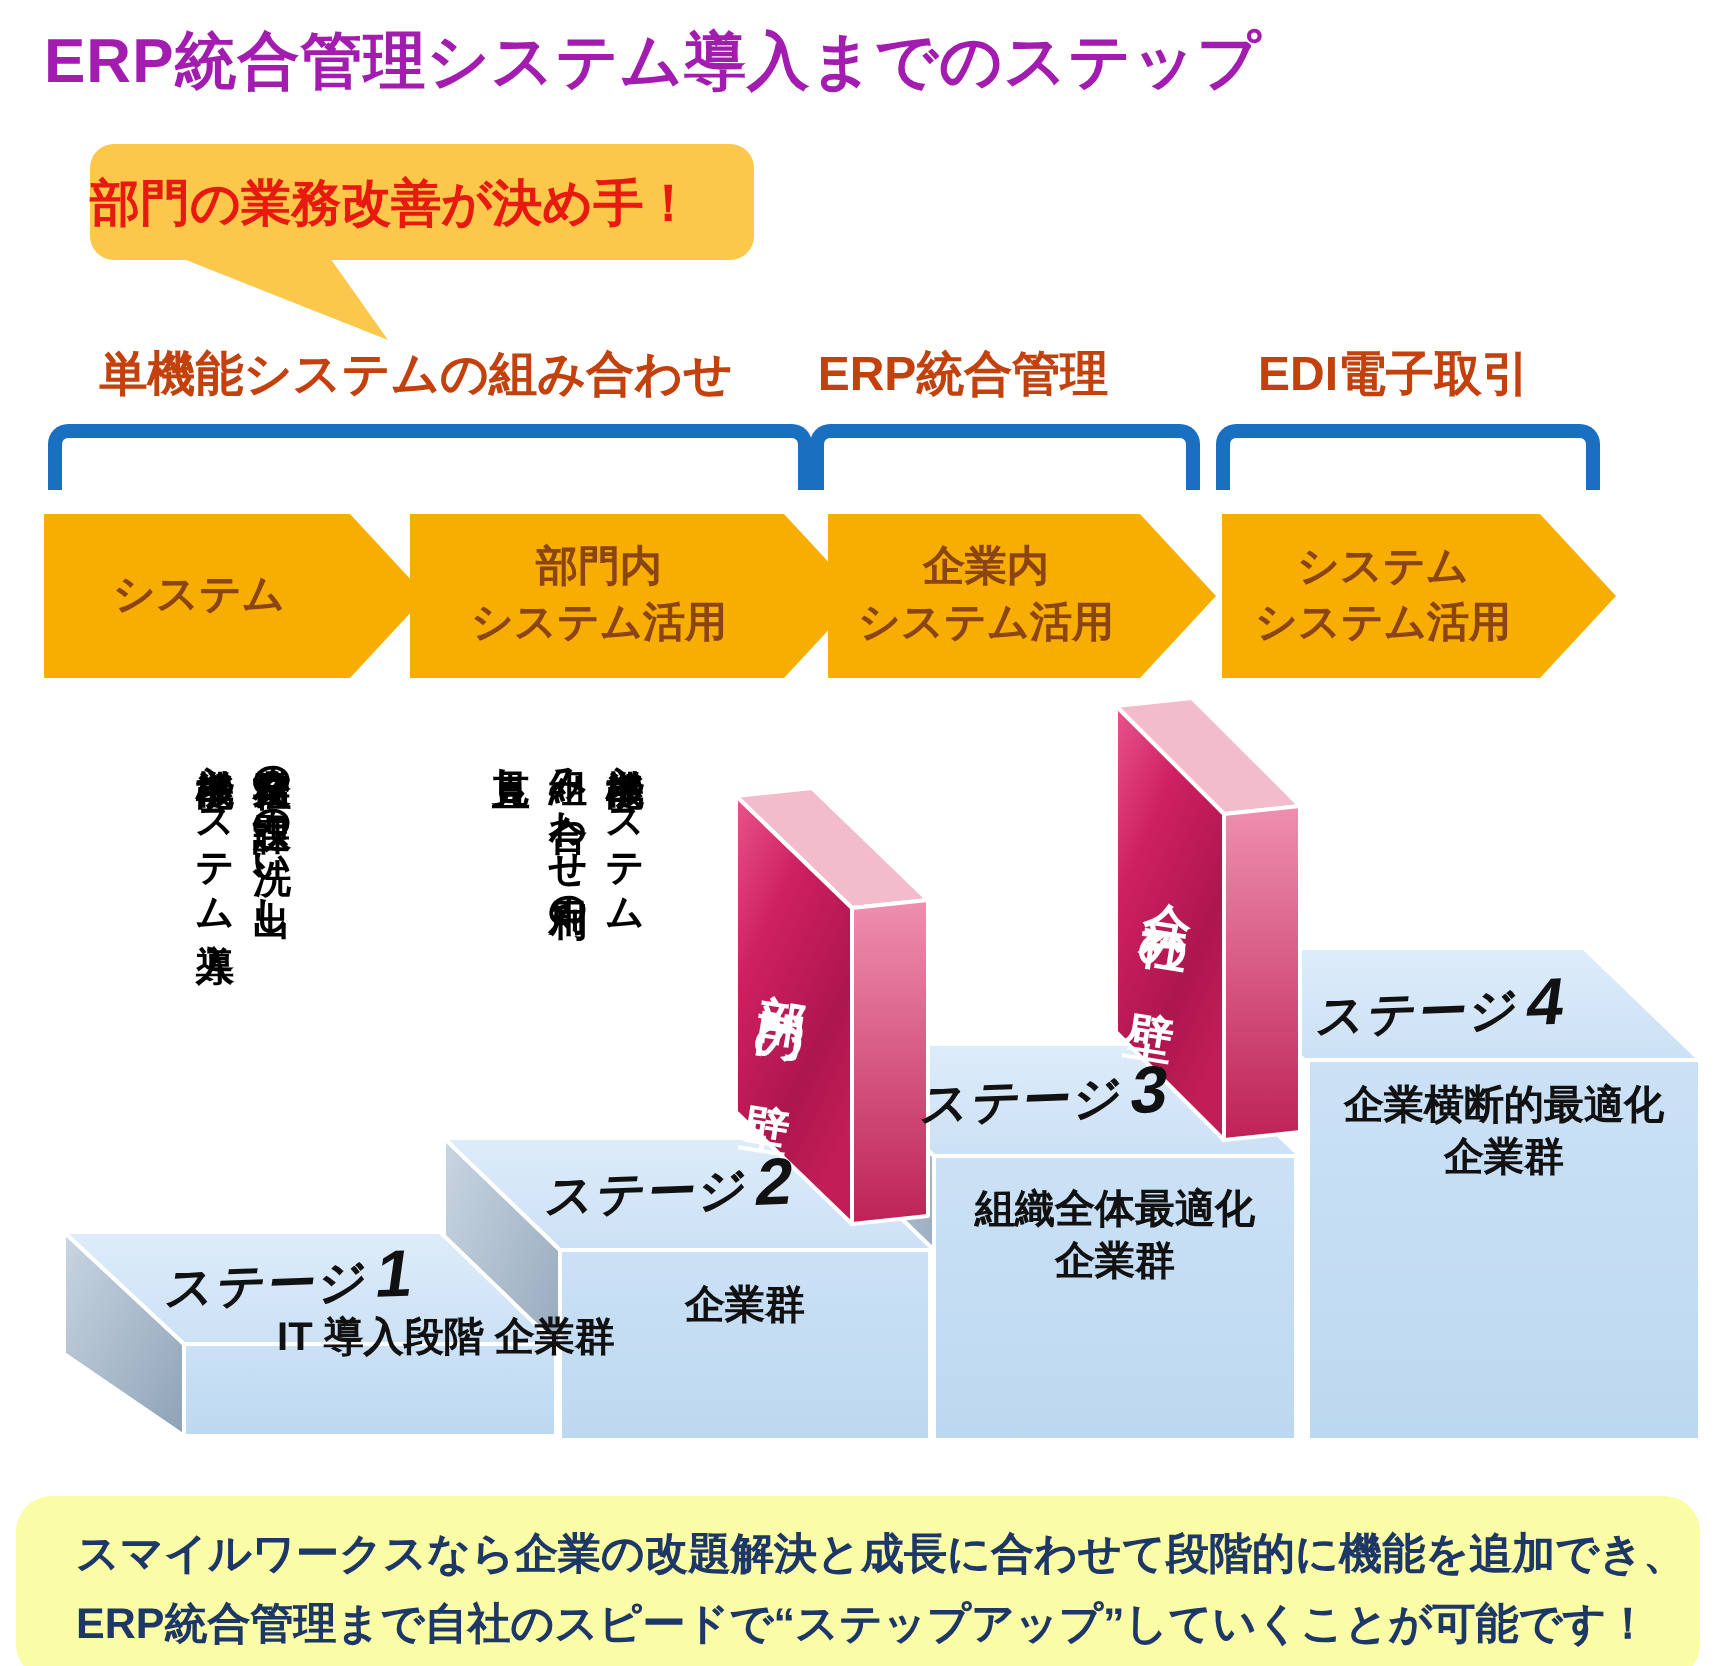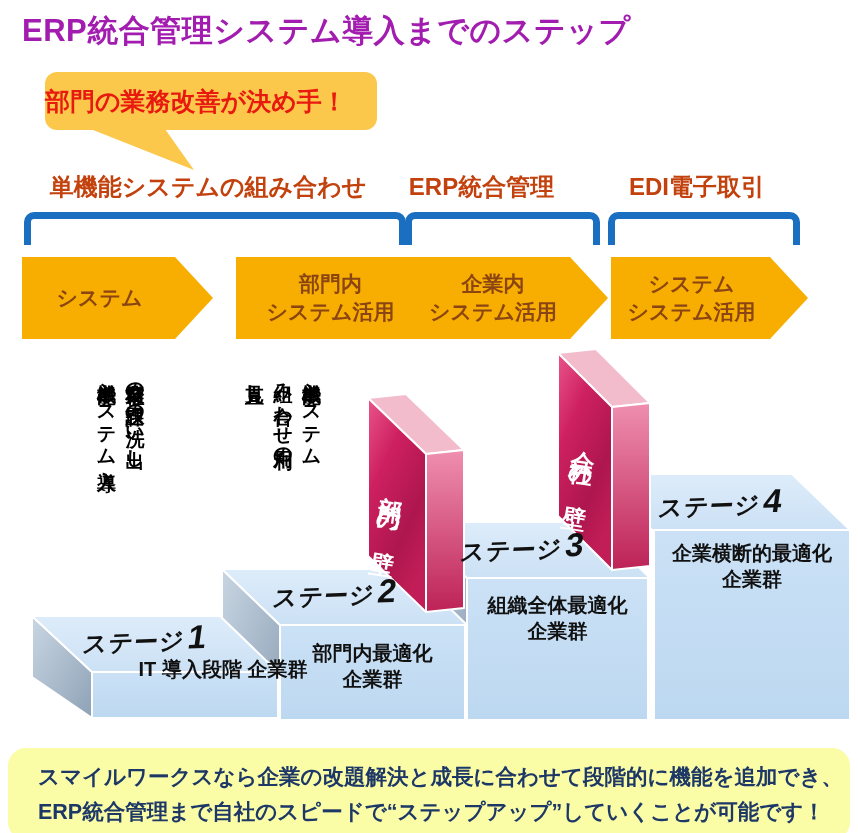--- a/index.html
+++ b/index.html
@@ -46,21 +46,21 @@
 
   
   .arrow{
     top:257px;height:82px;background:#f7ae00;
     clip-path:polygon(0 0,calc(100% - 38px) 0,100% 50%,calc(100% - 38px) 100%,0 100%);
     display:flex;flex-direction:column;align-items:center;justify-content:center;
     padding-right:36px;box-sizing:border-box;
   }
   .arrow div{font-size:21px;font-weight:800;color:#8b4513;line-height:1.35;white-space:nowrap;}
   .ar1{left:22px;width:191px;}
-  .ar2{left:236px;width:225px;}
+  .ar2{left:205px;width:225px;}
   .ar3{left:414px;width:194px;}
   .ar4{left:611px;width:197px;}
 
   
   .vnote{
     writing-mode:vertical-rl;text-orientation:upright;
     font-size:19px;font-weight:700;color:#000;line-height:1.5;letter-spacing:0;
     white-space:pre-line;
   }
   .vn1{left:92px;top:370px;height:240px;}
@@ -228,21 +228,20 @@
   <div class="abs stage st4">
     <span class="sp">ステージ</span>
       <span class="sn">4</span>
   </div>
 
   <div class="abs group gr1">
     <div>IT 導入段階 企業群</div>
     <div></div>
   </div>
   <div class="abs group gr2">
-    <div>部門内最適化</div>
     <div>企業群</div>
   </div>
   <div class="abs group gr3">
     <div>組織全体最適化</div>
     <div>企業群</div>
   </div>
   <div class="abs group gr4">
     <div>企業横断的最適化</div>
     <div>企業群</div>
   </div>

